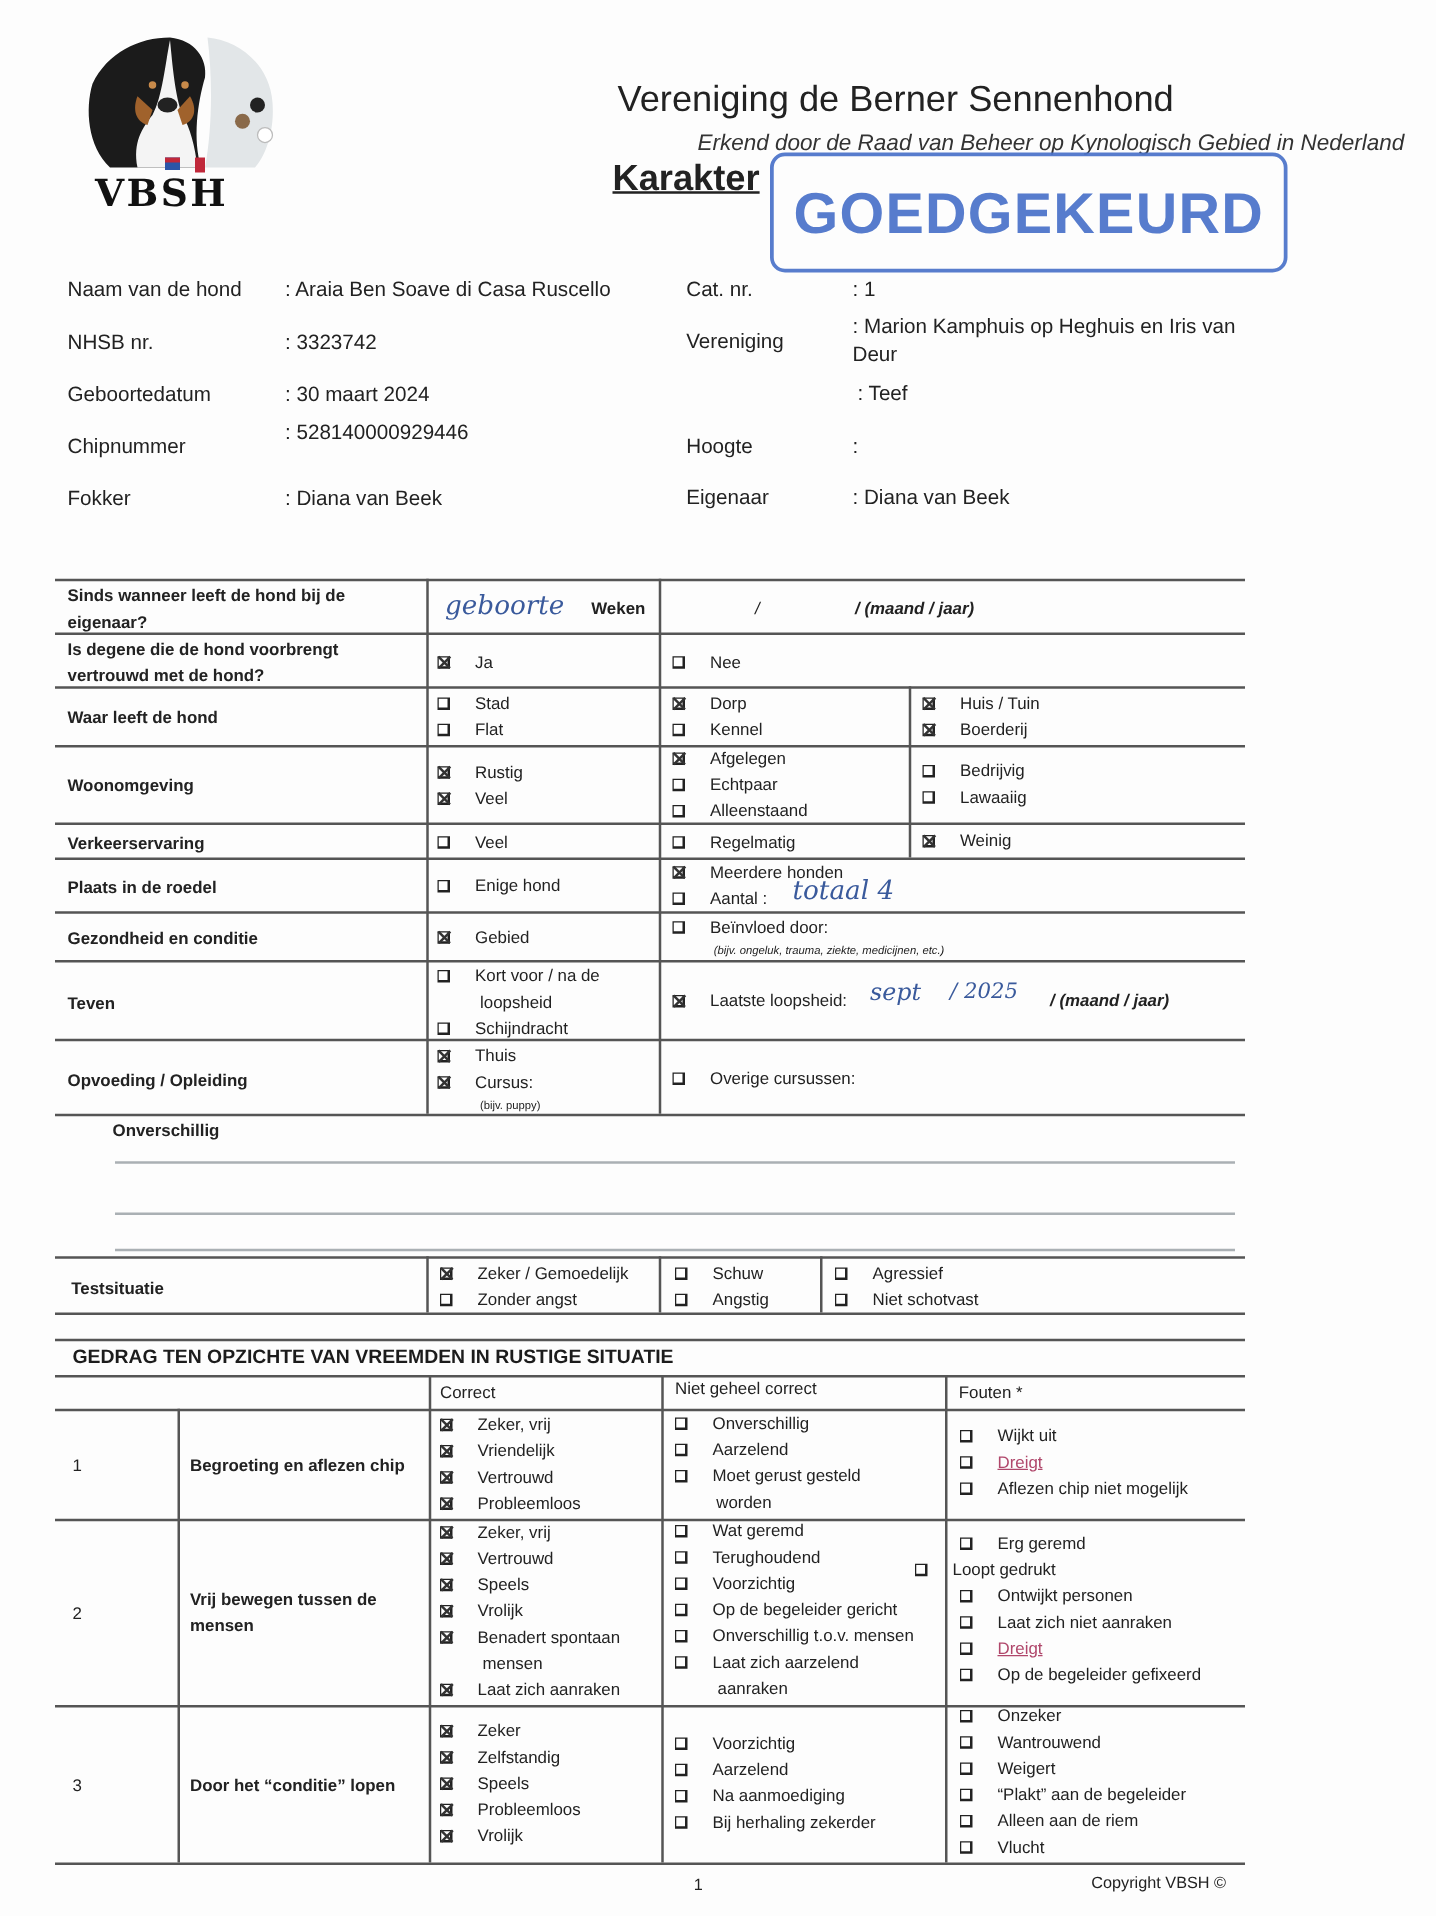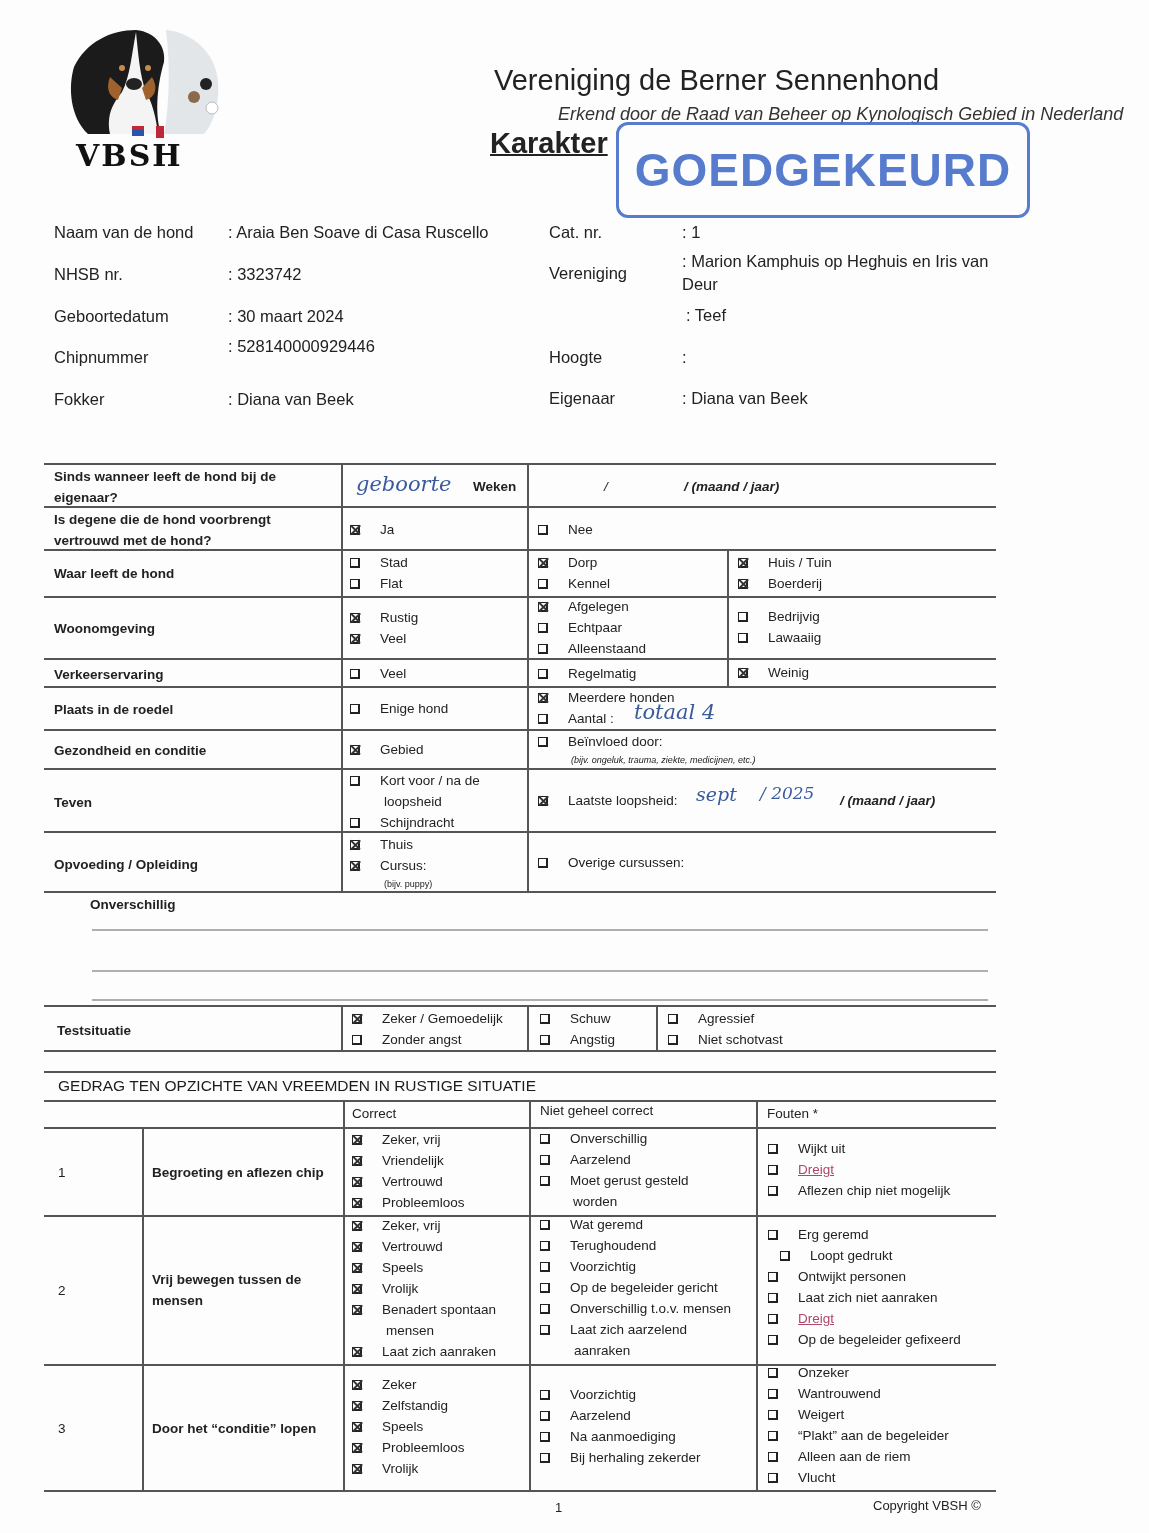--- a/index.html
+++ b/index.html
@@ -26,21 +26,21 @@
   .opt { position: absolute; font-size: 13.5px; color: #222; line-height: 21px; white-space: nowrap; display: flex; align-items: center; }
   .cb { display: inline-block; width: 10px; height: 10px; border: 1.6px solid #222; border-right-width: 2.4px; border-bottom-width: 2.4px; margin-right: 20px; position: relative; flex: none; background: #fff; }
   .cb.checked::before, .cb.checked::after { content: ""; position: absolute; left: -2px; top: 3px; width: 13px; height: 1.6px; background: #333; }
   .cb.checked::before { transform: rotate(45deg); }
   .cb.checked::after { transform: rotate(-45deg); }
   .hand { position: absolute; font-family: "DejaVu Serif", serif; font-style: italic; color: #3a5a9c; font-size: 21px; white-space: nowrap; }
   .ital { font-style: italic; }
   .small { font-size: 9px; }
   .red-link { color: #b0476b; text-decoration: underline; }
   .note-line { position: absolute; left: 92px; width: 896px; height: 2px; background: #aab0b4; }
-  .section-title { left: 58px; top: 1077px; font-size: 15.5px; font-weight: normal; white-space: nowrap; }
+  .section-title { left: 58px; top: 1077px; font-size: 15.5px; font-weight: bold; white-space: nowrap; }
   .colhdr { position: absolute; font-size: 13.5px; color: #222; }
   .footer { font-size: 13px; color: #222; }
 </style>
 </head>
 <body>
 
 <div class="abs logo">
   <svg width="160" height="120" viewBox="0 0 160 120">
     <path d="M70 8 C45 8 20 20 8 45 C2 65 4 95 22 112 L95 112 C88 90 92 60 98 40 C100 25 90 10 70 8 Z" fill="#1b1b1b"></path>
     <path d="M70 10 C66 30 64 55 56 70 C48 80 40 92 44 112 L92 112 C90 95 86 80 80 70 C74 55 72 30 70 10 Z" fill="#f4f4f4"></path>
@@ -392,21 +392,21 @@
   </div>
 <div class="opt" style="left:540px;top:1319px">
     <span class="cb"></span>
     <span>Laat zich aarzelend</span>
   </div>
 <div class="opt" style="left:574px;top:1340px">aanraken</div>
 <div class="opt" style="left:768px;top:1224px">
     <span class="cb"></span>
     <span>Erg geremd</span>
   </div>
-<div class="opt" style="left:780px;top:1245px">
+<div class="opt" style="left:732px;top:1245px">
     <span class="cb"></span>
     <span>Loopt gedrukt</span>
   </div>
 <div class="opt" style="left:768px;top:1266px">
     <span class="cb"></span>
     <span>Ontwijkt personen</span>
   </div>
 <div class="opt" style="left:768px;top:1287px">
     <span class="cb"></span>
     <span>Laat zich niet aanraken</span>

